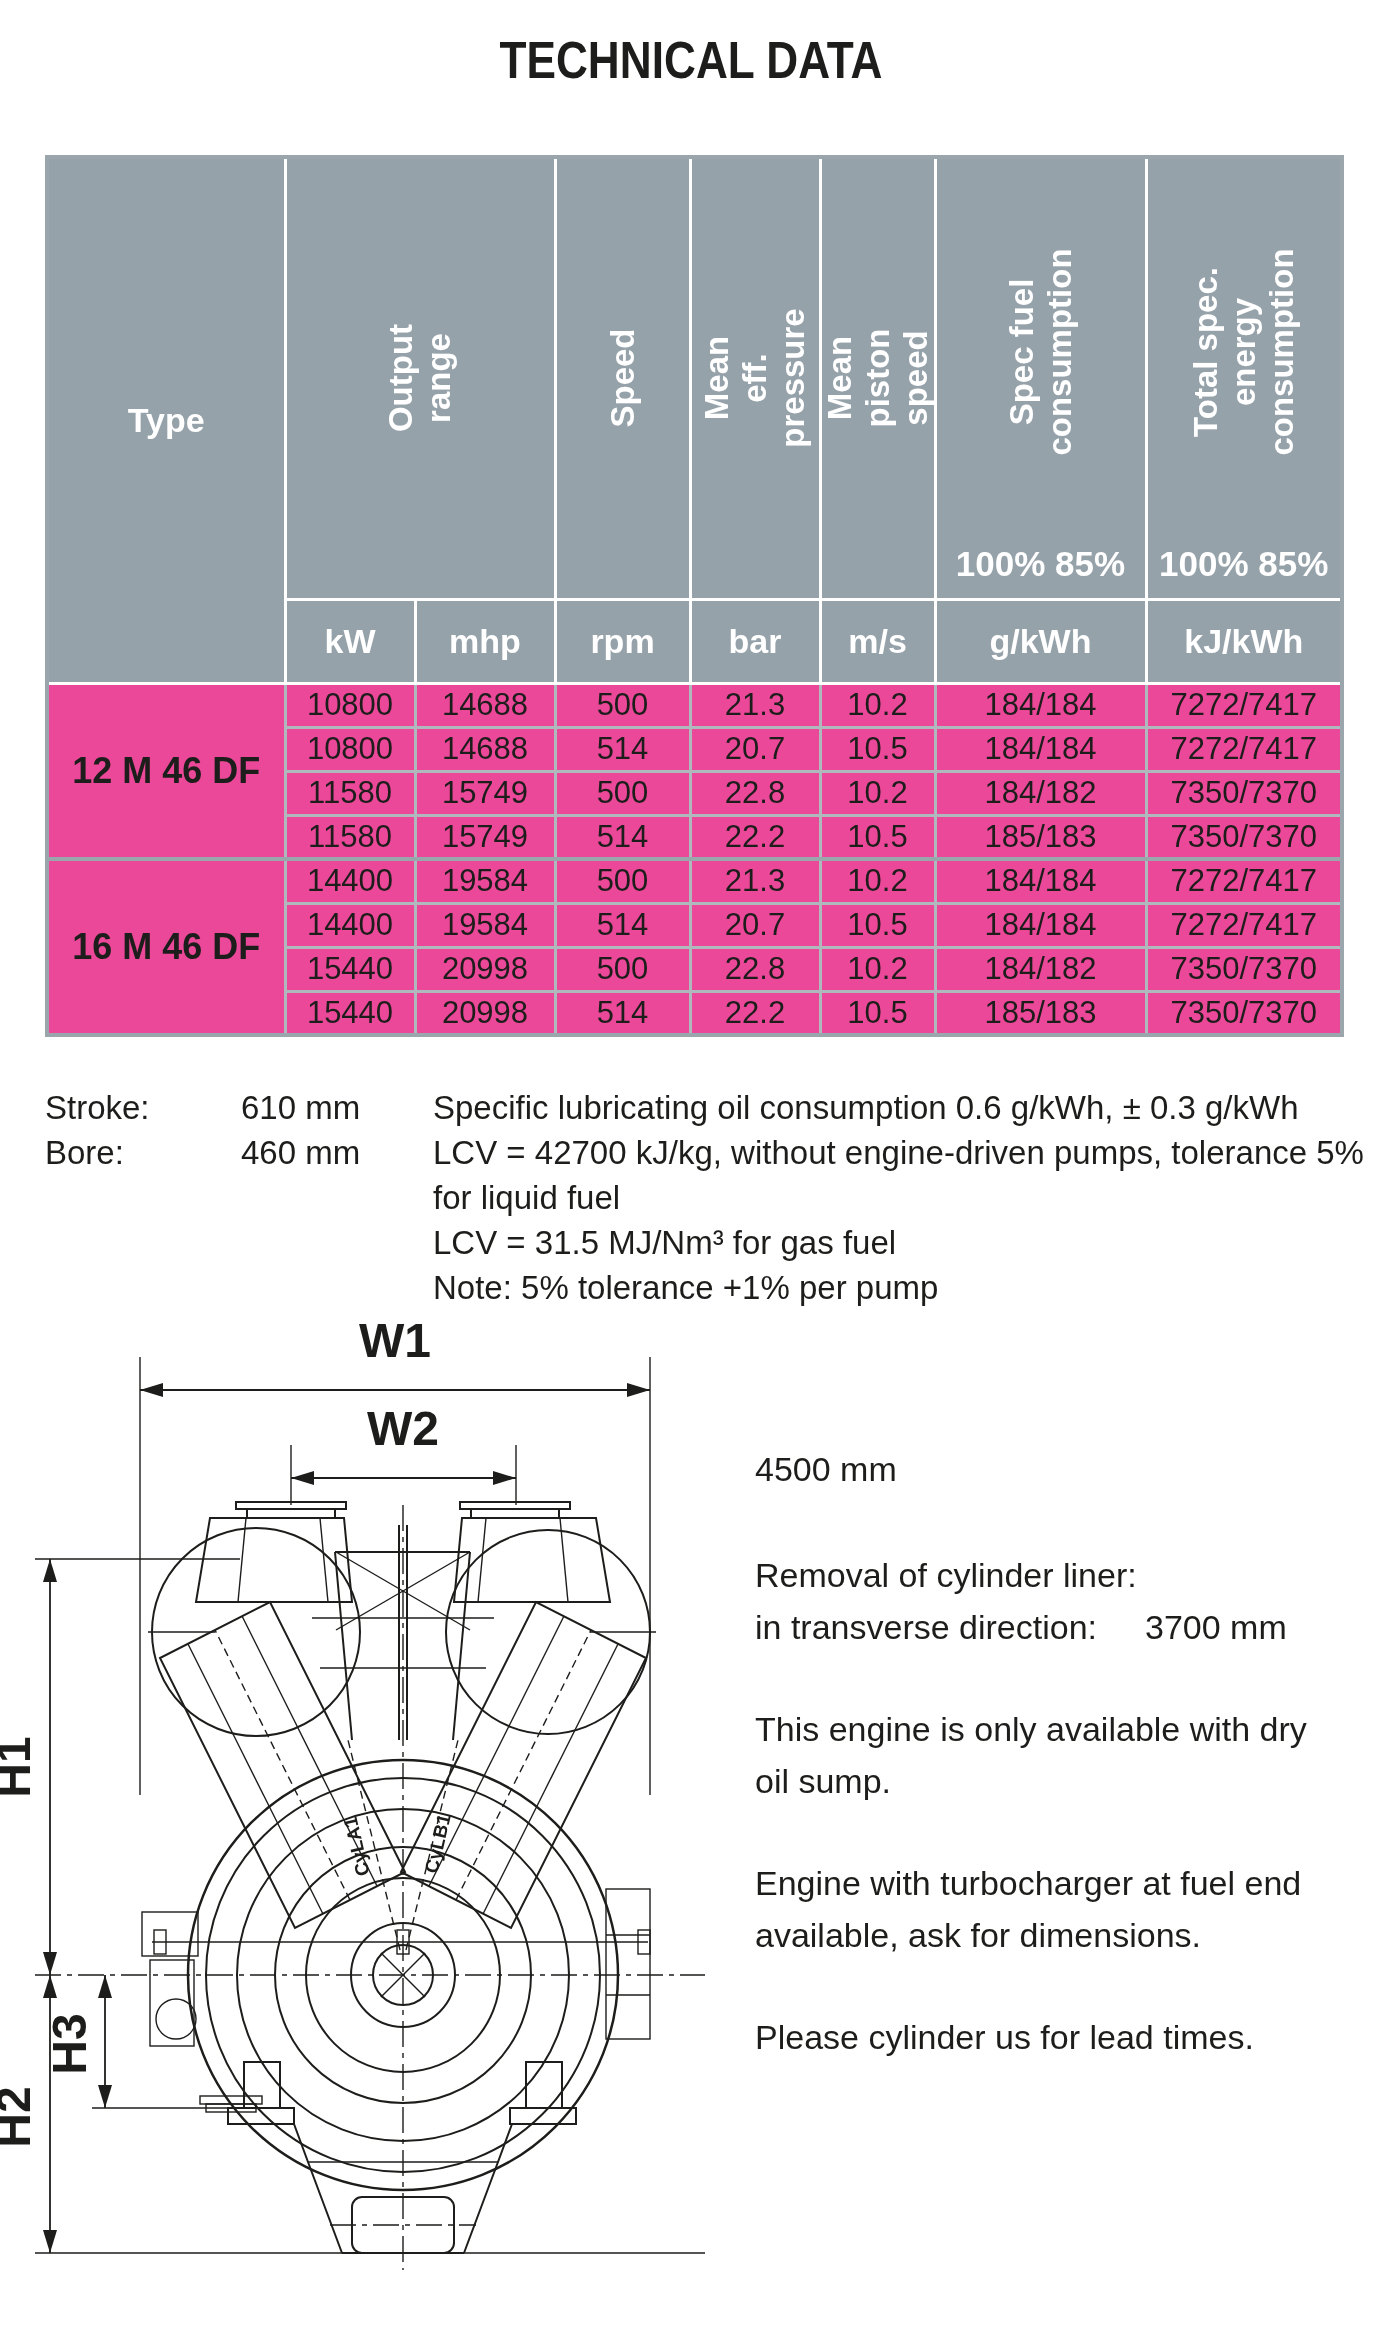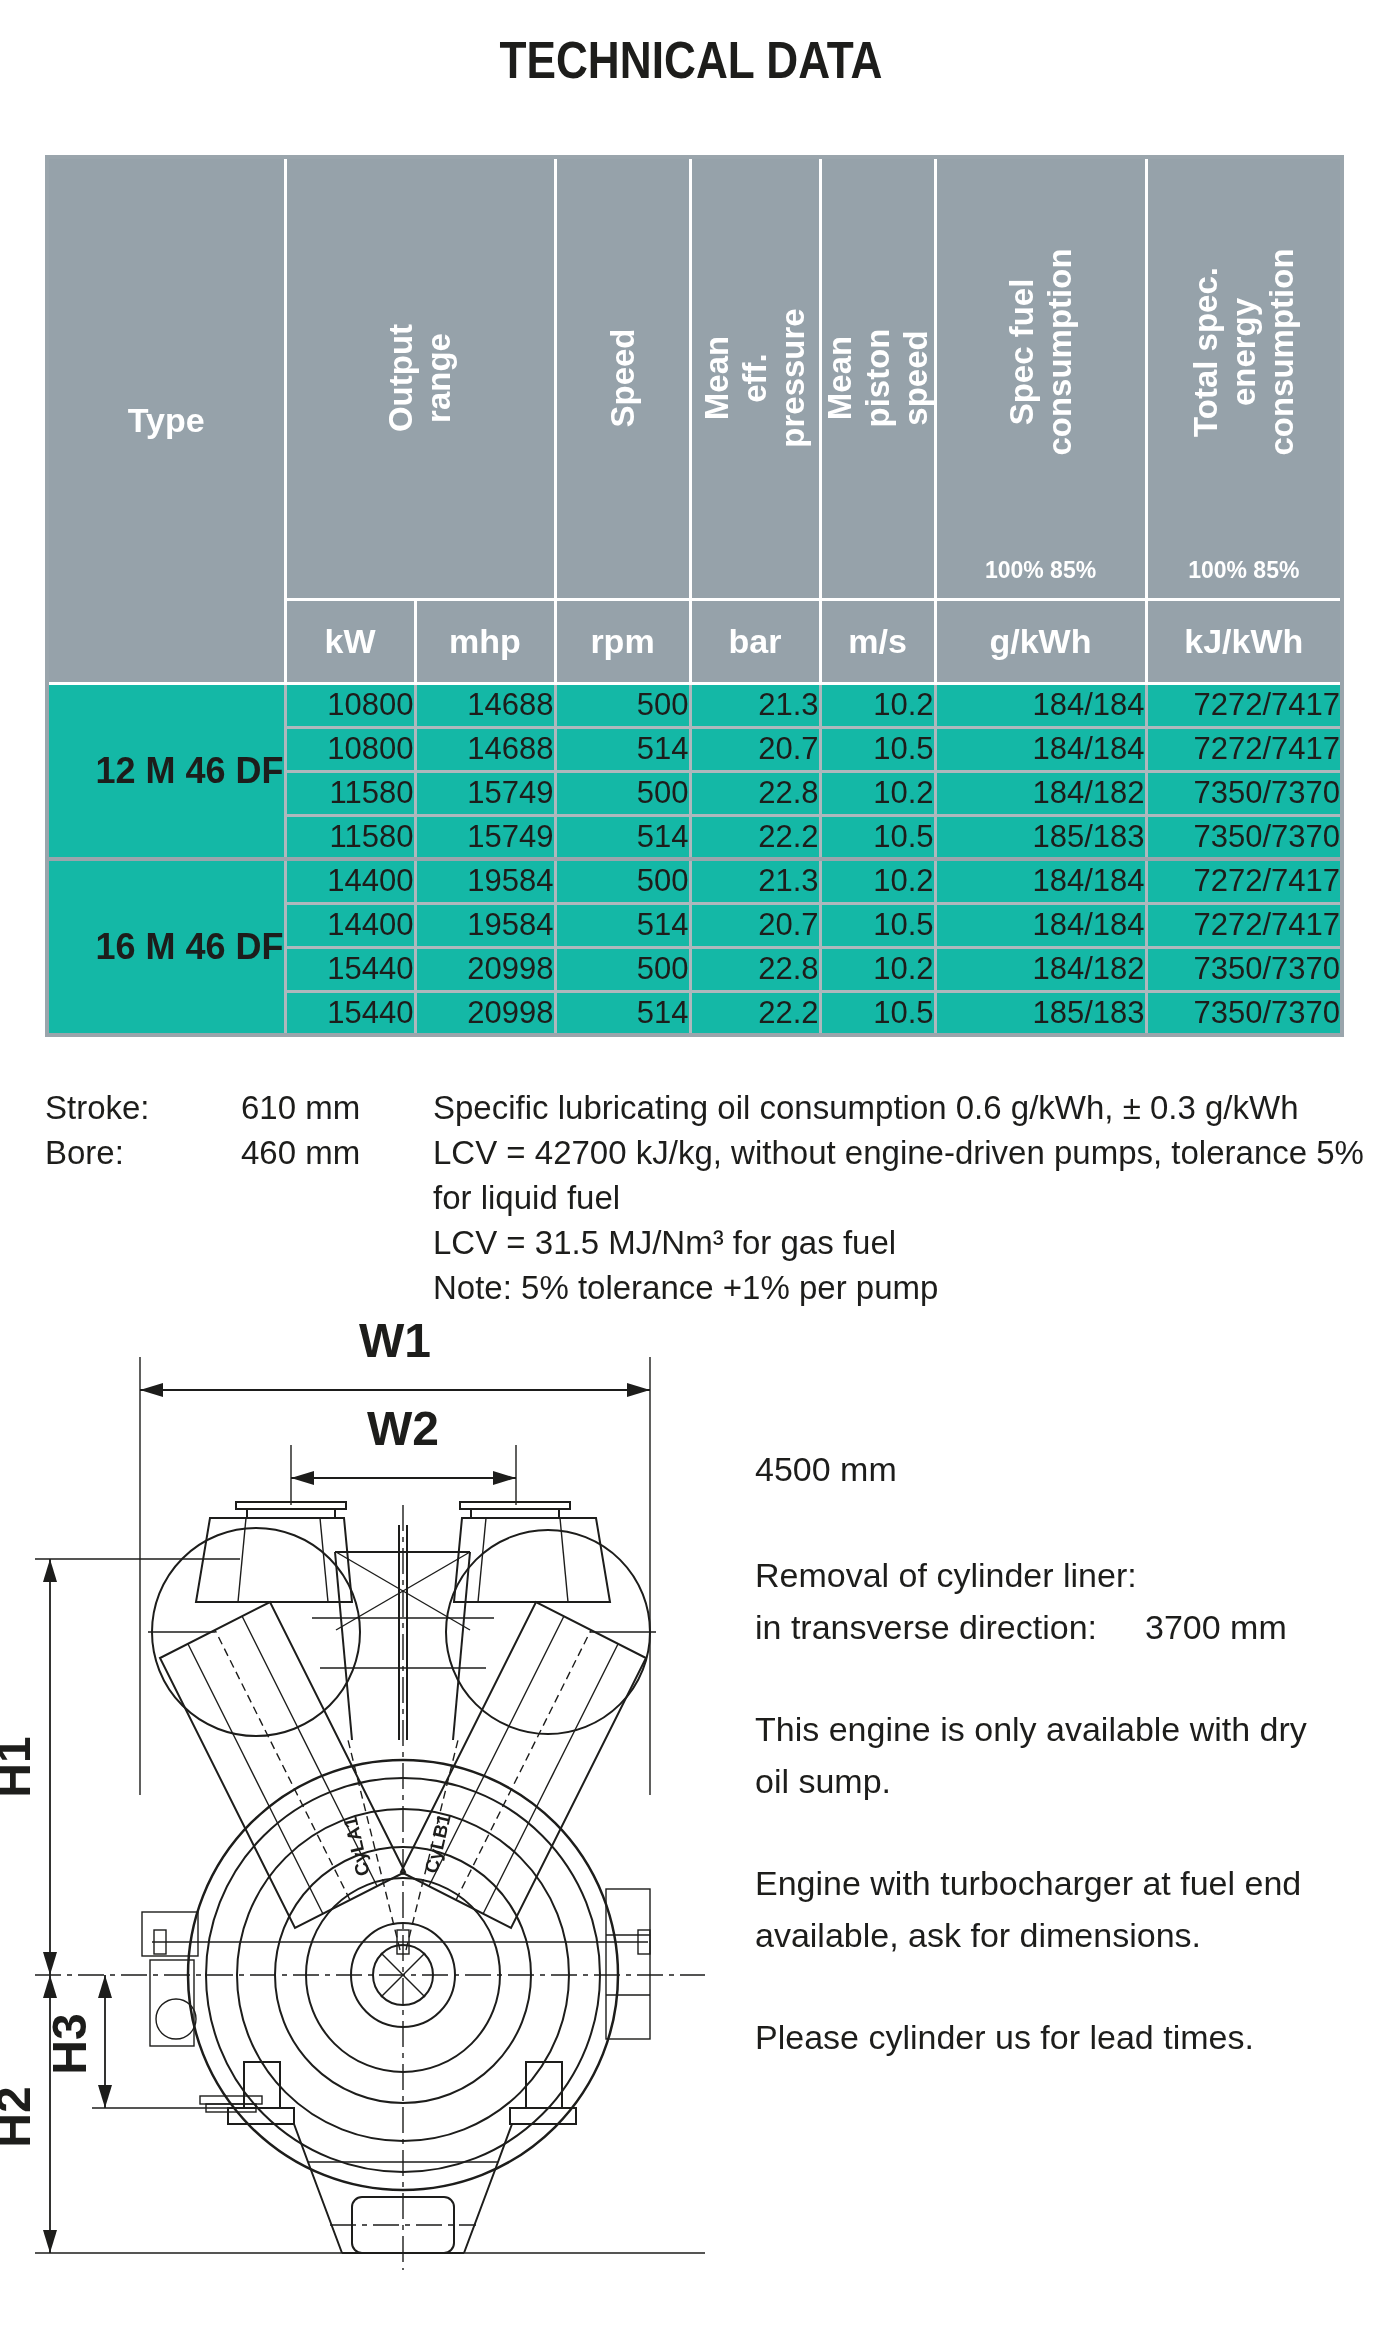--- a/index.html
+++ b/index.html
@@ -17,23 +17,23 @@
   table.tech th,table.tech td{padding:0;}
   table.tech thead th{background:#96a2aa;border:3px solid #ffffff;color:#ffffff;
                       font-weight:bold;position:relative;vertical-align:middle;text-align:center;}
   tr.h-main{height:442px;}
   tr.h-units{height:84px;}
   tbody tr{height:44px;}
   th.type-head{font-size:34px;}
   .rot{position:absolute;left:50%;top:50%;transform:translate(-50%,-50%) rotate(-90deg);
        white-space:pre-line;font-size:33px;line-height:38px;text-align:center;}
   .rot2{top:44%;}
-  .load-pts{position:absolute;bottom:14px;left:0;right:0;text-align:center;font-size:23px;}
+  .load-pts{position:absolute;bottom:14px;left:0;right:0;text-align:center;font-size:35px;}
   th.unit{font-size:34px;margin-top:28px;}
-  tbody td{border:3px solid #aeb8bd;background:#14b8a6;text-align:right;
+  tbody td{border:3px solid #aeb8bd;background:#ec4899;text-align:center;
            font-size:31px;color:#1d1d1b;vertical-align:middle;}
   td.type-cell{font-size:36px;font-weight:bold;}
   tr.group-start td{border-top:4px solid #9aa5ac;}
 
   
   .notes{position:absolute;left:45px;top:1085px;width:1320px;font-size:33px;line-height:45px;}
   .notes .col{position:absolute;top:0;}
   .notes .c1{left:0;}
   .notes .c2{left:196px;}
   .notes .c3{left:356px;margin-left:32px;}

